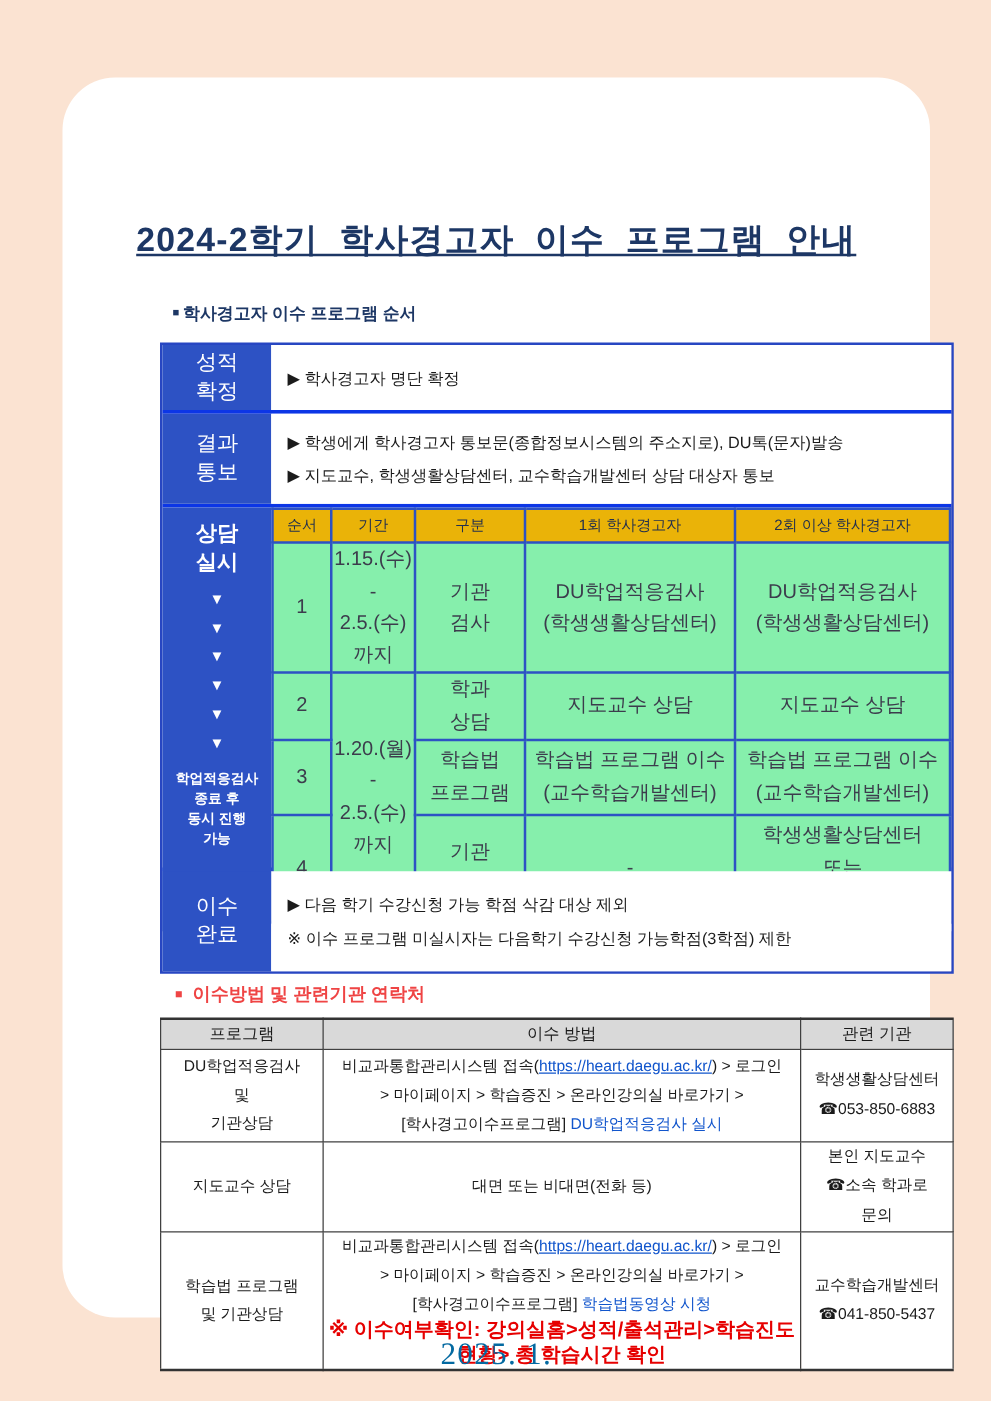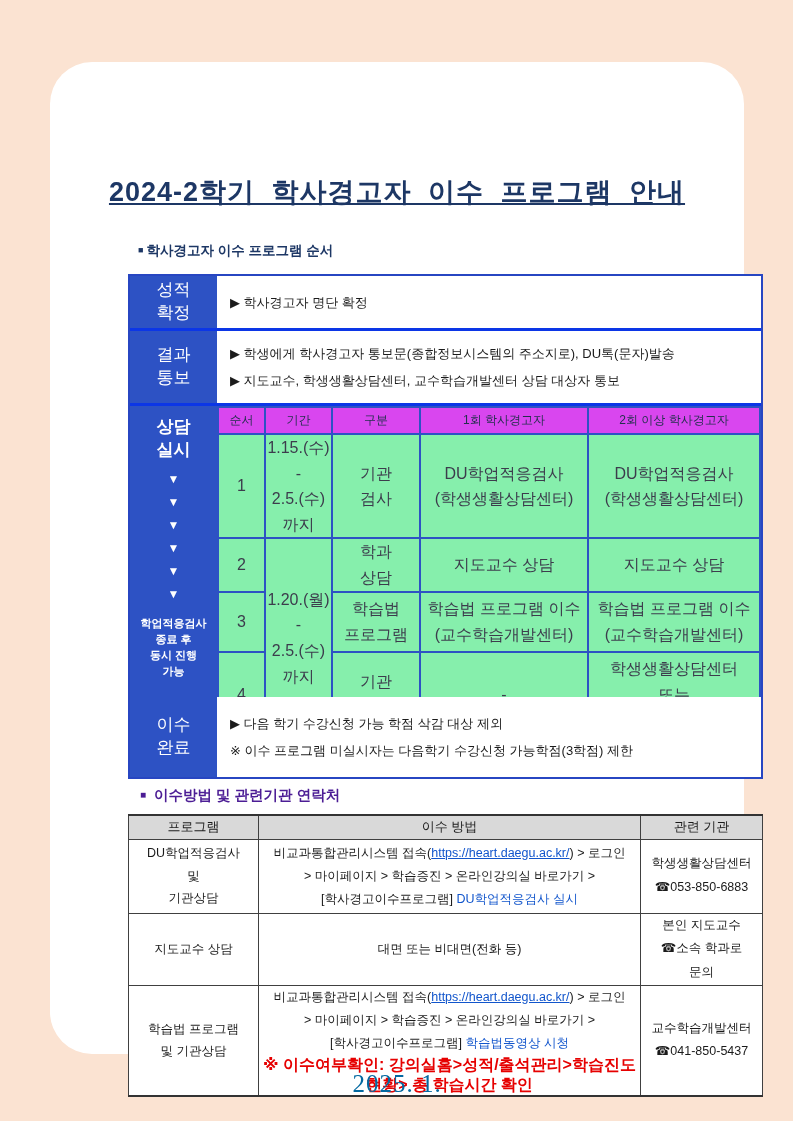--- a/index.html
+++ b/index.html
@@ -5,41 +5,41 @@
   * { margin:0; padding:0; box-sizing:border-box; }
   body { font-family:"Liberation Sans","DejaVu Sans",sans-serif; }
   .page { position:relative; width:793px; height:1121px; background:#fbe3d2; overflow:hidden; }
   .card { position:absolute; left:50px; top:62px; width:694px; height:992px; background:#ffffff; border-radius:42px; }
 
   .title { position:absolute; left:0; top:112px; width:100%; text-align:center;
            font-size:27px; font-weight:bold; color:#1d3765; letter-spacing:1px; word-spacing:8px;text-decoration:underline; }
 
   .sec-heading1 { position:absolute; left:88px; top:180px; font-size:13.5px; font-weight:bold; color:#1d3765; }
   .sec-heading1 .sq { font-size:9px; vertical-align:2px; margin-right:3px; }
-  .sec-heading2 { position:absolute; left:90px; top:724px; font-size:14.5px; font-weight:bold; color:#4c1d95; }
+  .sec-heading2 { position:absolute; left:90px; top:724px; font-size:14.5px; font-weight:bold; color:#ef4444; }
   .sec-heading2 .sq { font-size:10px; vertical-align:2px; margin-right:8px; }
 
   
   .flow { position:absolute; left:78px; top:212px; width:635px; border:2px solid #2746c2; }
   .flow-row { display:grid; grid-template-columns:87px 1fr; }
   .flow-label { background:#2d52c4; color:#ffffff; font-weight:normal; font-size:17px; line-height:1.35;
                 display:flex; align-items:center; justify-content:center; text-align:center; }
   .flow-divider { height:3px; background:#0c36e6; }
   .flow-body { background:#ffffff; display:flex; flex-direction:column; justify-content:center; }
   .body-line { font-size:13px; color:#1b1b1b; line-height:27px; padding-left:13px; }
   .ml { white-space:pre-line; }
 
   .consult-side { background:#2d52c4; color:#fff; display:flex; flex-direction:column; align-items:center; padding-top:10px; }
   .consult-side .lbl { font-weight:bold; font-size:17px; line-height:1.35; text-align:center; }
   .consult-side .arr { font-size:12px; line-height:12px; margin-top:11px; color:#ffffff; }
   .consult-side .note { margin-top:16px; font-size:11px; font-weight:bold; line-height:1.45; text-align:center; }
 
   table.consult { border-collapse:collapse; table-layout:fixed; width:100%; }
   table.consult th, table.consult td { border:2px solid #2d52c4; text-align:center; vertical-align:middle; }
-  table.consult th { background:#d946ef; color:#23304d; font-size:12px; font-weight:normal; height:27px; }
+  table.consult th { background:#eab308; color:#23304d; font-size:12px; font-weight:normal; height:27px; }
   table.consult td { background:#86efac; color:#3c3c4c; font-size:16px; line-height:1.6; }
   td.small { font-size:10.5px; line-height:1.5; }
   tr.r1 td { height:65px; } tr.r2 td { height:44px; } tr.r3 td { height:60px; } tr.r4 td { height:86px; }
   .tbl-pad { height:6px; background:#ffffff; }
 
   
   table.contact { position:absolute; left:78px; top:752px; width:635px; border-collapse:collapse; table-layout:fixed;
                   border-top:2px solid #333; border-bottom:2px solid #333; }
   table.contact th, table.contact td { border:1px solid #404040; text-align:center; vertical-align:middle;
                   color:#1a1a1a; }

